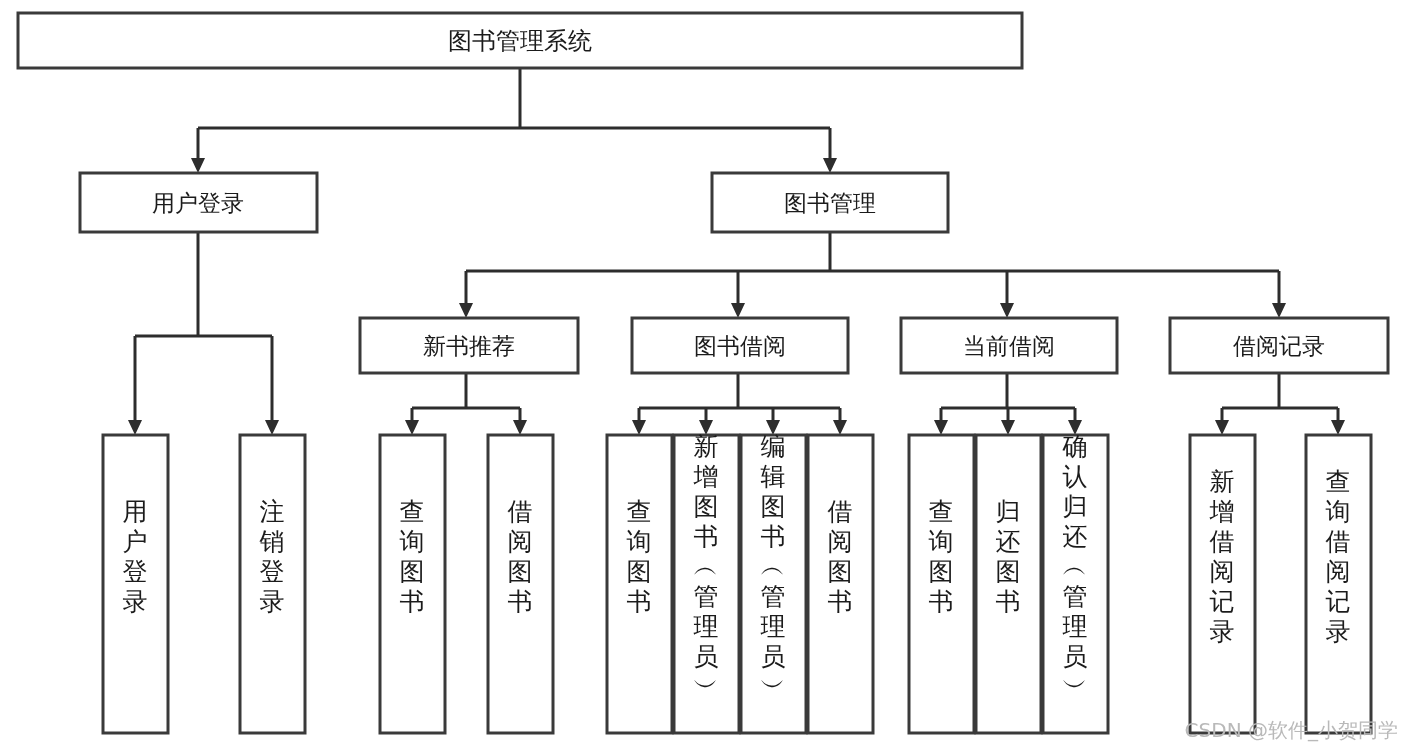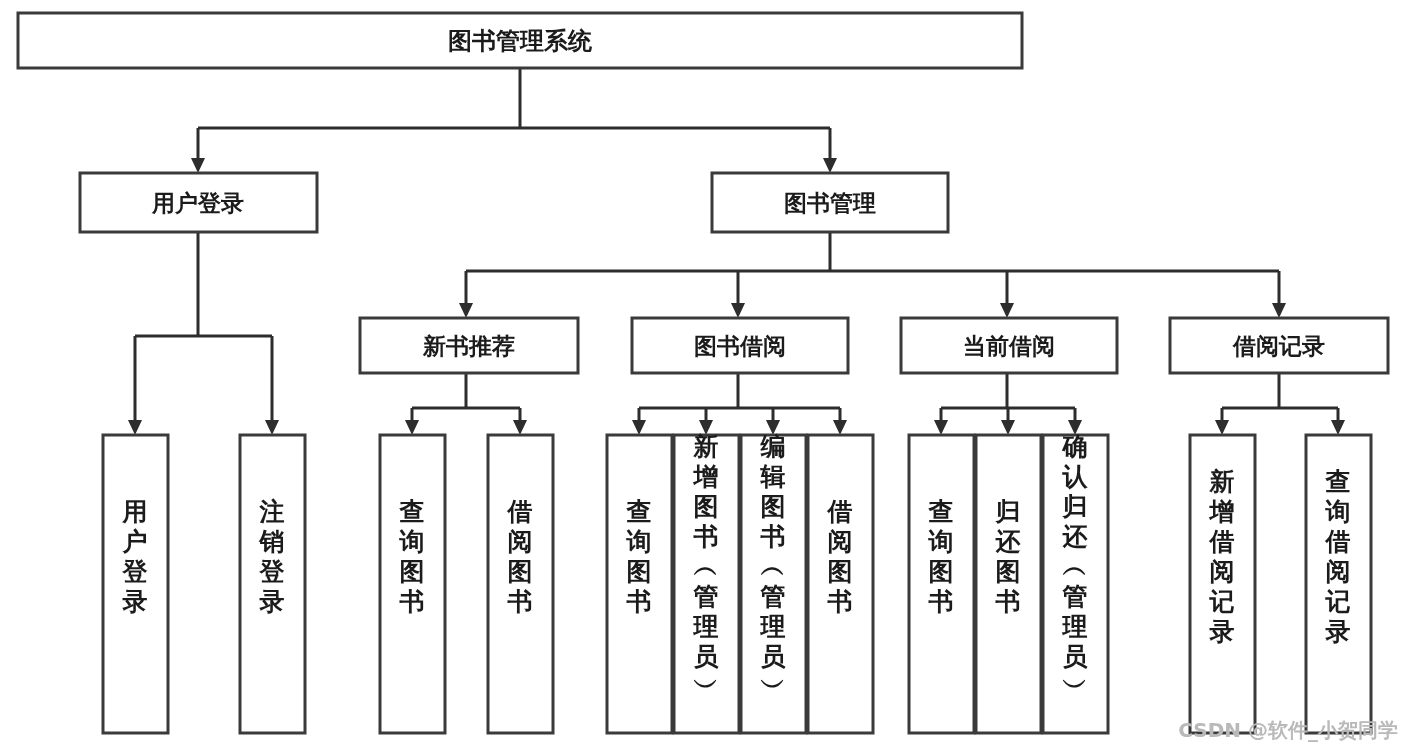--- a/index.html
+++ b/index.html
@@ -13,21 +13,20 @@
     position: relative;
     font-family: "DejaVu Sans", "Liberation Sans", sans-serif;
     overflow: hidden;
   }
   #diagram-root {
     position: absolute;
     left: 0;
     top: 0;
     width: 1405px;
     height: 747px;
-    font-weight: bold;
   }
   .node-box {
     fill: #ffffff;
     stroke: #3a3a3a;
     stroke-width: 3;
   }
   .node-label {
     fill: #1b1b1b;
     font-family: "DejaVu Sans", "Liberation Sans", sans-serif;
     font-size: 23px;

